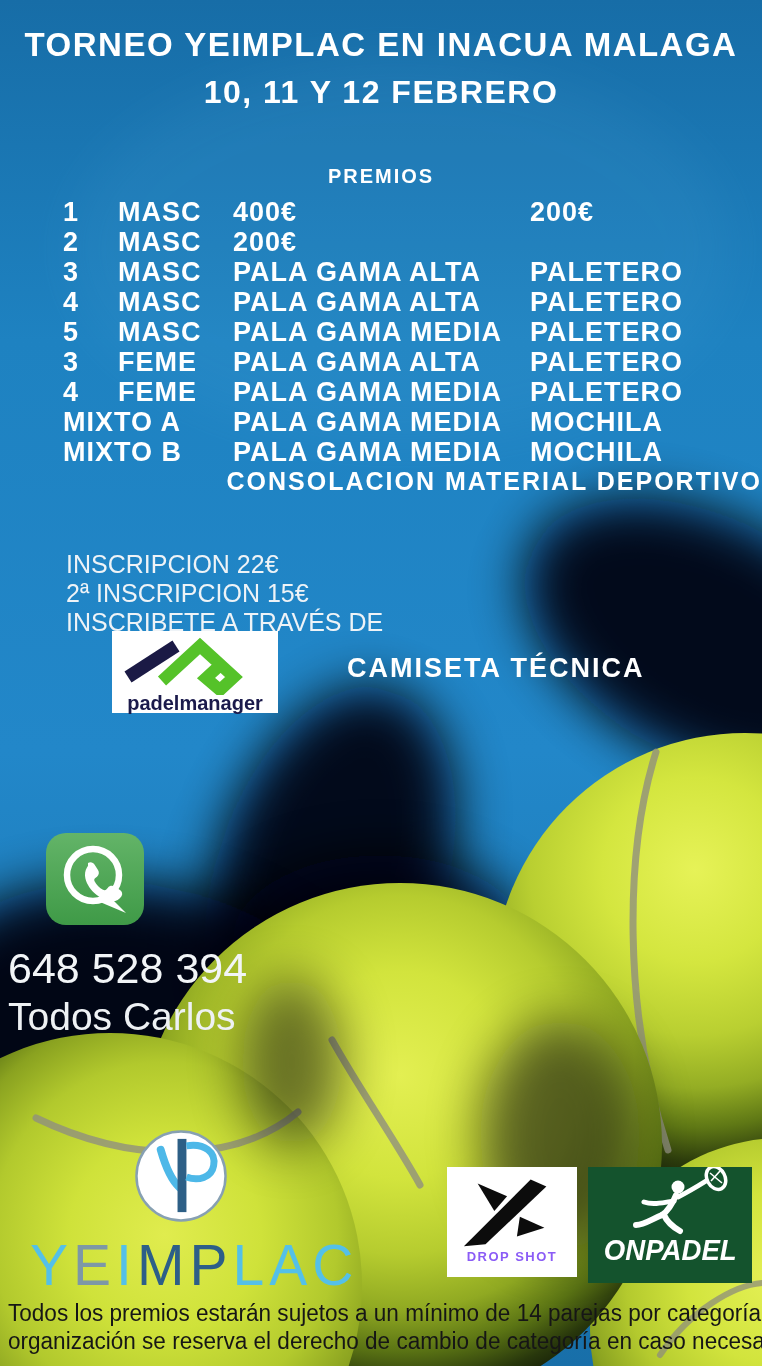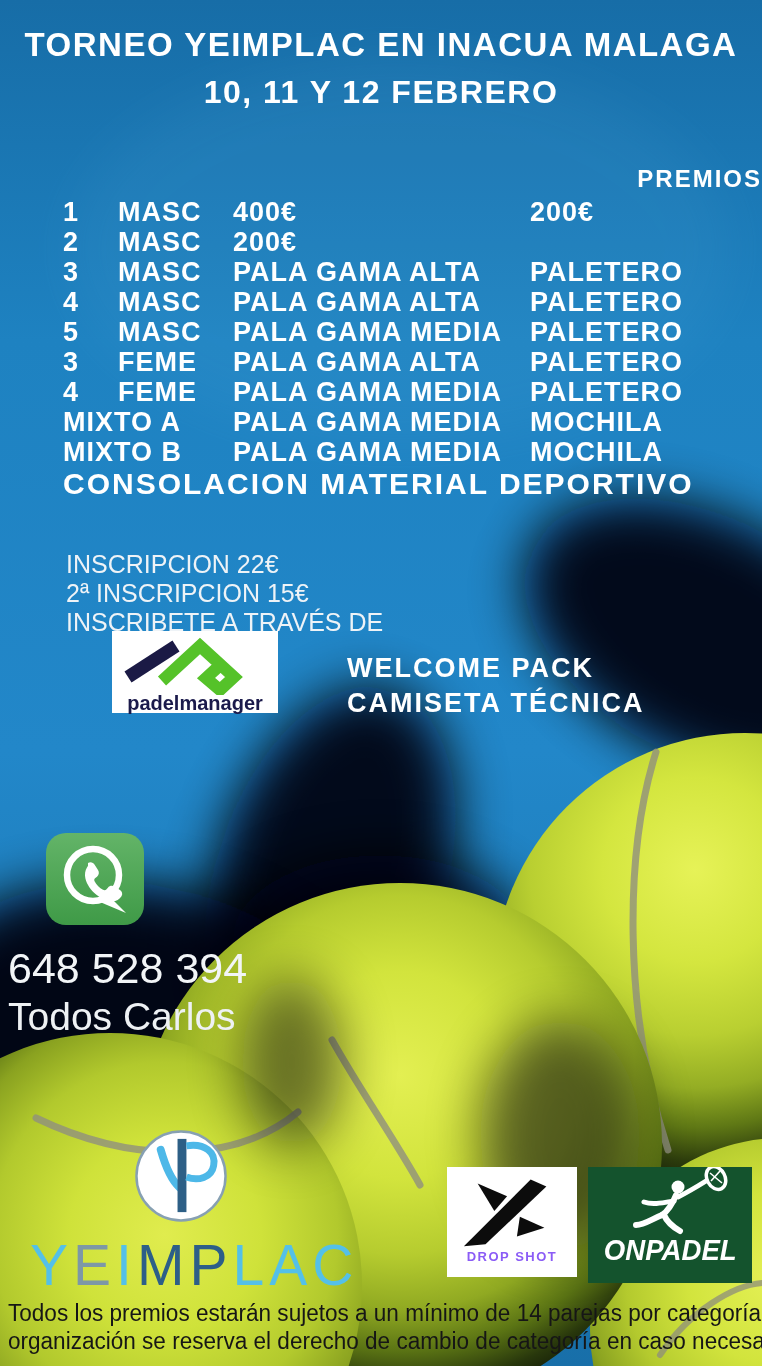--- a/index.html
+++ b/index.html
@@ -12,30 +12,30 @@
 
   
   .techno{
     font-family:"Liberation Sans",sans-serif;font-weight:700;color:#ffffff;
     letter-spacing:1.5px;transform-origin:left top;
   }
   .title1{top:26px;left:0;width:762px;text-align:center;font-size:33px;}
   .title2{top:74px;left:0;width:762px;text-align:center;font-size:32px;}
 
   .premios{top:165px;left:0;width:762px;color:#fff;}
-  .premios-heading{text-align:right;font-size:24px;font-weight:700;letter-spacing:2px;height:32px;}
+  .premios-heading{text-align:center;font-size:20px;font-weight:700;letter-spacing:2px;height:32px;}
   .prow{
     display:grid;grid-template-columns:55px 115px 297px 1fr;
     margin-left:63px;margin-right:50px;height:30px;align-items:center;
     font-size:27px;font-weight:700;letter-spacing:1px;white-space:nowrap;
   }
   .prow .c1.wide{grid-column:1 / 3;}
   .consolation{
-    margin-left:63px;height:30px;font-size:30px;font-weight:700;
-    letter-spacing:2px;white-space:nowrap;
+    margin-left:29px;height:30px;font-size:25px;font-weight:700;
+    letter-spacing:2px;white-space:nowrap;text-align:right;
   }
 
   .inscription{top:550px;left:66px;color:#eef3f7;font-size:25px;line-height:29px;font-weight:400;}
 
   .pm-box{top:631px;left:112px;width:166px;height:82px;background:#ffffff;
     display:flex;flex-direction:column;align-items:center;justify-content:flex-end;}
   .pm-box svg{display:block;}
   .pm-word{font-size:20px;font-weight:700;color:#1b1a4b;letter-spacing:0;line-height:20px;margin-top:-2px;}
 
   .welcome{top:651px;left:347px;font-size:27px;line-height:35px;letter-spacing:2px;}
@@ -202,21 +202,20 @@
 
 <div class="layer pm-box">
   <svg width="150" height="58" viewBox="0 0 150 58">
     <path d="M8 40 L56 9" stroke="#1b1a45" stroke-width="13" fill="none"></path>
     <path d="M42 44 L80 9 L114 40 L100 53 L86 41 L97 31" stroke="#55c229" stroke-width="12" fill="none" stroke-linejoin="miter"></path>
   </svg>
   <div class="pm-word">padelmanager</div>
 </div>
 
 <div class="layer techno welcome">
-  <div>WELCOME PACK</div>
   <div>CAMISETA TÉCNICA</div>
 </div>
 
 <svg class="layer wa" viewBox="0 0 98 92">
   <defs>
     <linearGradient id="waG" x1="0" y1="0" x2="0" y2="1">
       <stop offset="0" stop-color="#63b468"></stop>
         <stop offset="1" stop-color="#3f9a47"></stop>
     </linearGradient>
   </defs>

